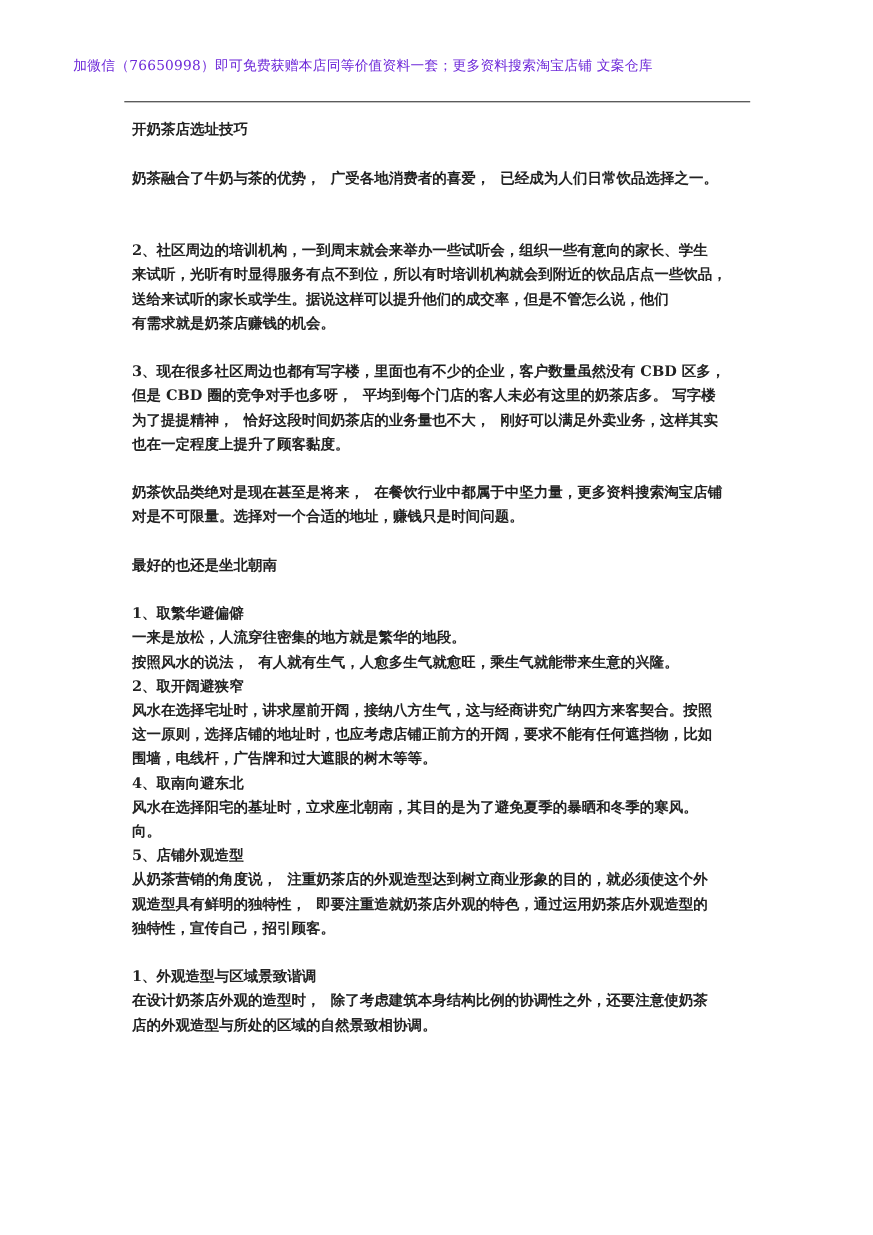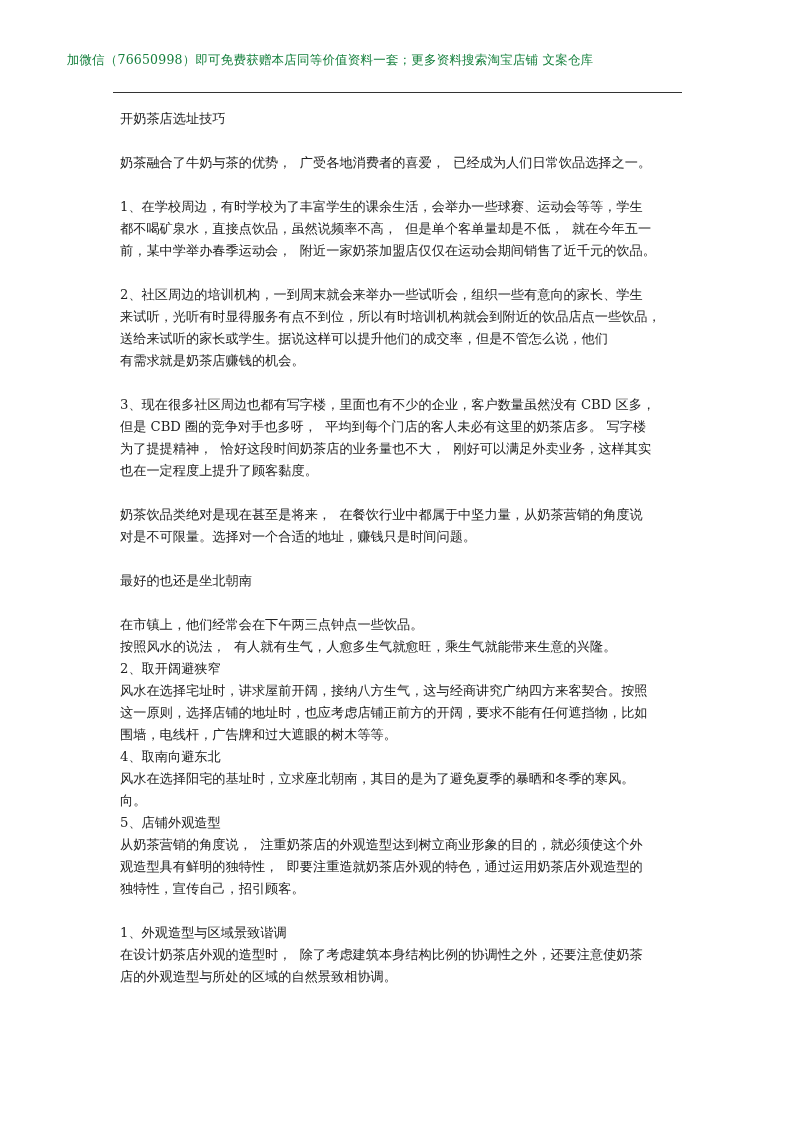--- a/index.html
+++ b/index.html
@@ -1,71 +1,67 @@
 <!DOCTYPE html>
 <html><head>
 <meta charset="utf-8">
 <style>
   html, body { margin: 0; padding: 0; background: #ffffff; }
   body { width: 794px; height: 1123px; position: relative; overflow: hidden;
          font-family: "DejaVu Serif", "Liberation Serif", serif; color: #222; }
   .header { position: absolute; left: 0; top: 52px; width: 660px; text-align: center;
-            font-size: 12.5px; color: #15803d; letter-spacing: 0.2px; }
+            font-size: 12.5px; color: #6d28d9; letter-spacing: 0.2px; }
   .rule { position: absolute; left: 113px; top: 92px; width: 569px; height: 0;
           border-top: 1.5px solid #333; }
   .content { position: absolute; left: 120px; top: 108px; width: 560px;
-             font-size: 13.2px; line-height: 22px; }
+             font-size: 13.2px; line-height: 22px; font-weight: bold; }
   .p { margin: 0; white-space: pre-wrap; }
   .gap { height: 22px; }
 </style>
 </head>
 <body>
 
 <div class="header">加微信（76650998）即可免费获赠本店同等价值资料一套；更多资料搜索淘宝店铺   文案仓库</div>
 <div class="rule"></div>
 
 <div class="content">
   <p class="p">开奶茶店选址技巧</p>
   <div class="gap"></div>
 
   <p class="p">奶茶融合了牛奶与茶的优势，  广受各地消费者的喜爱，  已经成为人们日常饮品选择之一。</p>
   <div class="gap"></div>
 
-  <div>
-    <p class="p">1、在学校周边，有时学校为了丰富学生的课余生活，会举办一些球赛、运动会等等，学生</p>
-    <p class="p">都不喝矿泉水，直接点饮品，虽然说频率不高，  但是单个客单量却是不低，  就在今年五一</p>
-    <p class="p">前，某中学举办春季运动会，  附近一家奶茶加盟店仅仅在运动会期间销售了近千元的饮品。</p>
-  </div>
   <div class="gap"></div>
 
   <div>
     <p class="p">2、社区周边的培训机构，一到周末就会来举办一些试听会，组织一些有意向的家长、学生</p>
     <p class="p">来试听，光听有时显得服务有点不到位，所以有时培训机构就会到附近的饮品店点一些饮品，</p>
     <p class="p">送给来试听的家长或学生。据说这样可以提升他们的成交率，但是不管怎么说，他们</p>
     <p class="p">有需求就是奶茶店赚钱的机会。</p>
   </div>
   <div class="gap"></div>
 
   <div>
     <p class="p">3、现在很多社区周边也都有写字楼，里面也有不少的企业，客户数量虽然没有 CBD 区多，</p>
     <p class="p">但是 CBD 圈的竞争对手也多呀，  平均到每个门店的客人未必有这里的奶茶店多。 写字楼</p>
     <p class="p">为了提提精神，  恰好这段时间奶茶店的业务量也不大，  刚好可以满足外卖业务，这样其实</p>
     <p class="p">也在一定程度上提升了顾客黏度。</p>
   </div>
   <div class="gap"></div>
 
-  <p class="p">奶茶饮品类绝对是现在甚至是将来，  在餐饮行业中都属于中坚力量，从奶茶营销的角度说</p>
+  <p class="p">奶茶饮品类绝对是现在甚至是将来，  在餐饮行业中都属于中坚力量，更多资料搜索淘宝店铺</p>
   <p class="p">对是不可限量。选择对一个合适的地址，赚钱只是时间问题。</p>
   <div class="gap"></div>
 
   <p class="p">最好的也还是坐北朝南</p>
   <div class="gap"></div>
 
   <div>
-    <p class="p">在市镇上，他们经常会在下午两三点钟点一些饮品。</p>
+    <p class="p">1、取繁华避偏僻</p>
+    <p class="p">一来是放松，人流穿往密集的地方就是繁华的地段。</p>
     <p class="p">按照风水的说法，  有人就有生气，人愈多生气就愈旺，乘生气就能带来生意的兴隆。</p>
   </div>
   <div>
     <p class="p">2、取开阔避狭窄</p>
     <p class="p">风水在选择宅址时，讲求屋前开阔，接纳八方生气，这与经商讲究广纳四方来客契合。按照</p>
     <p class="p">这一原则，选择店铺的地址时，也应考虑店铺正前方的开阔，要求不能有任何遮挡物，比如</p>
     <p class="p">围墙，电线杆，广告牌和过大遮眼的树木等等。</p>
   </div>
   <div>
     <p class="p">4、取南向避东北</p>

